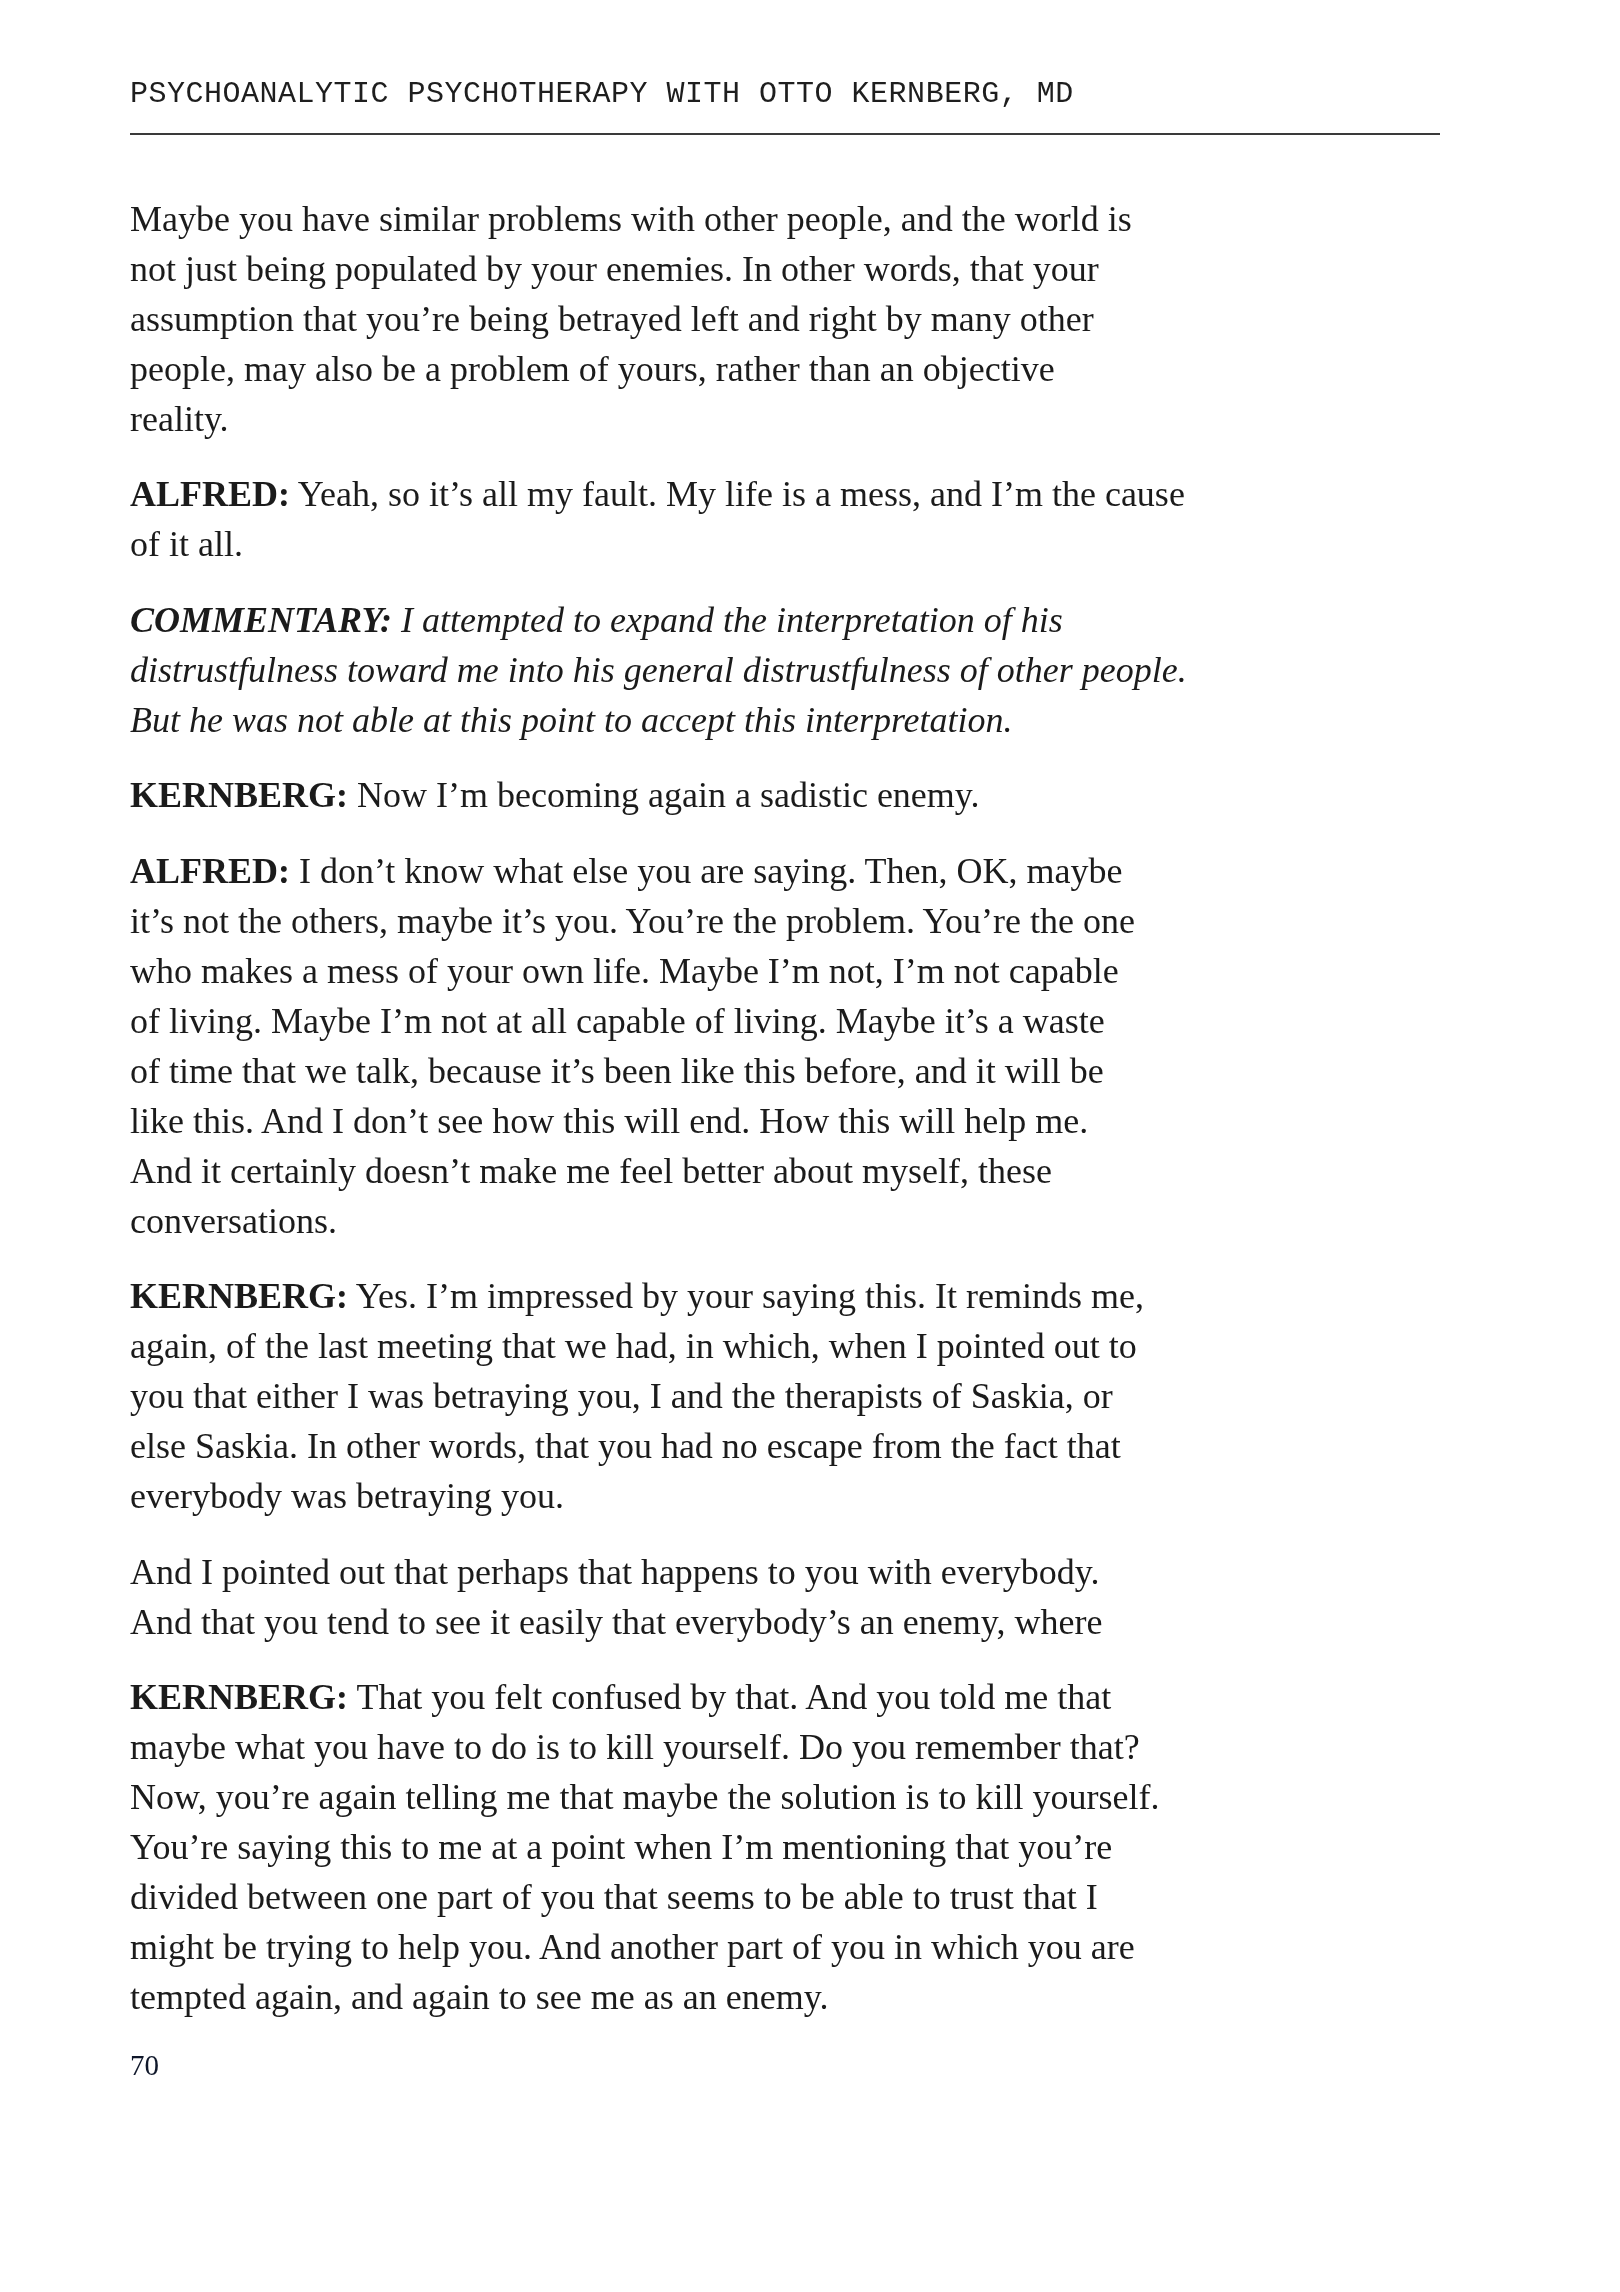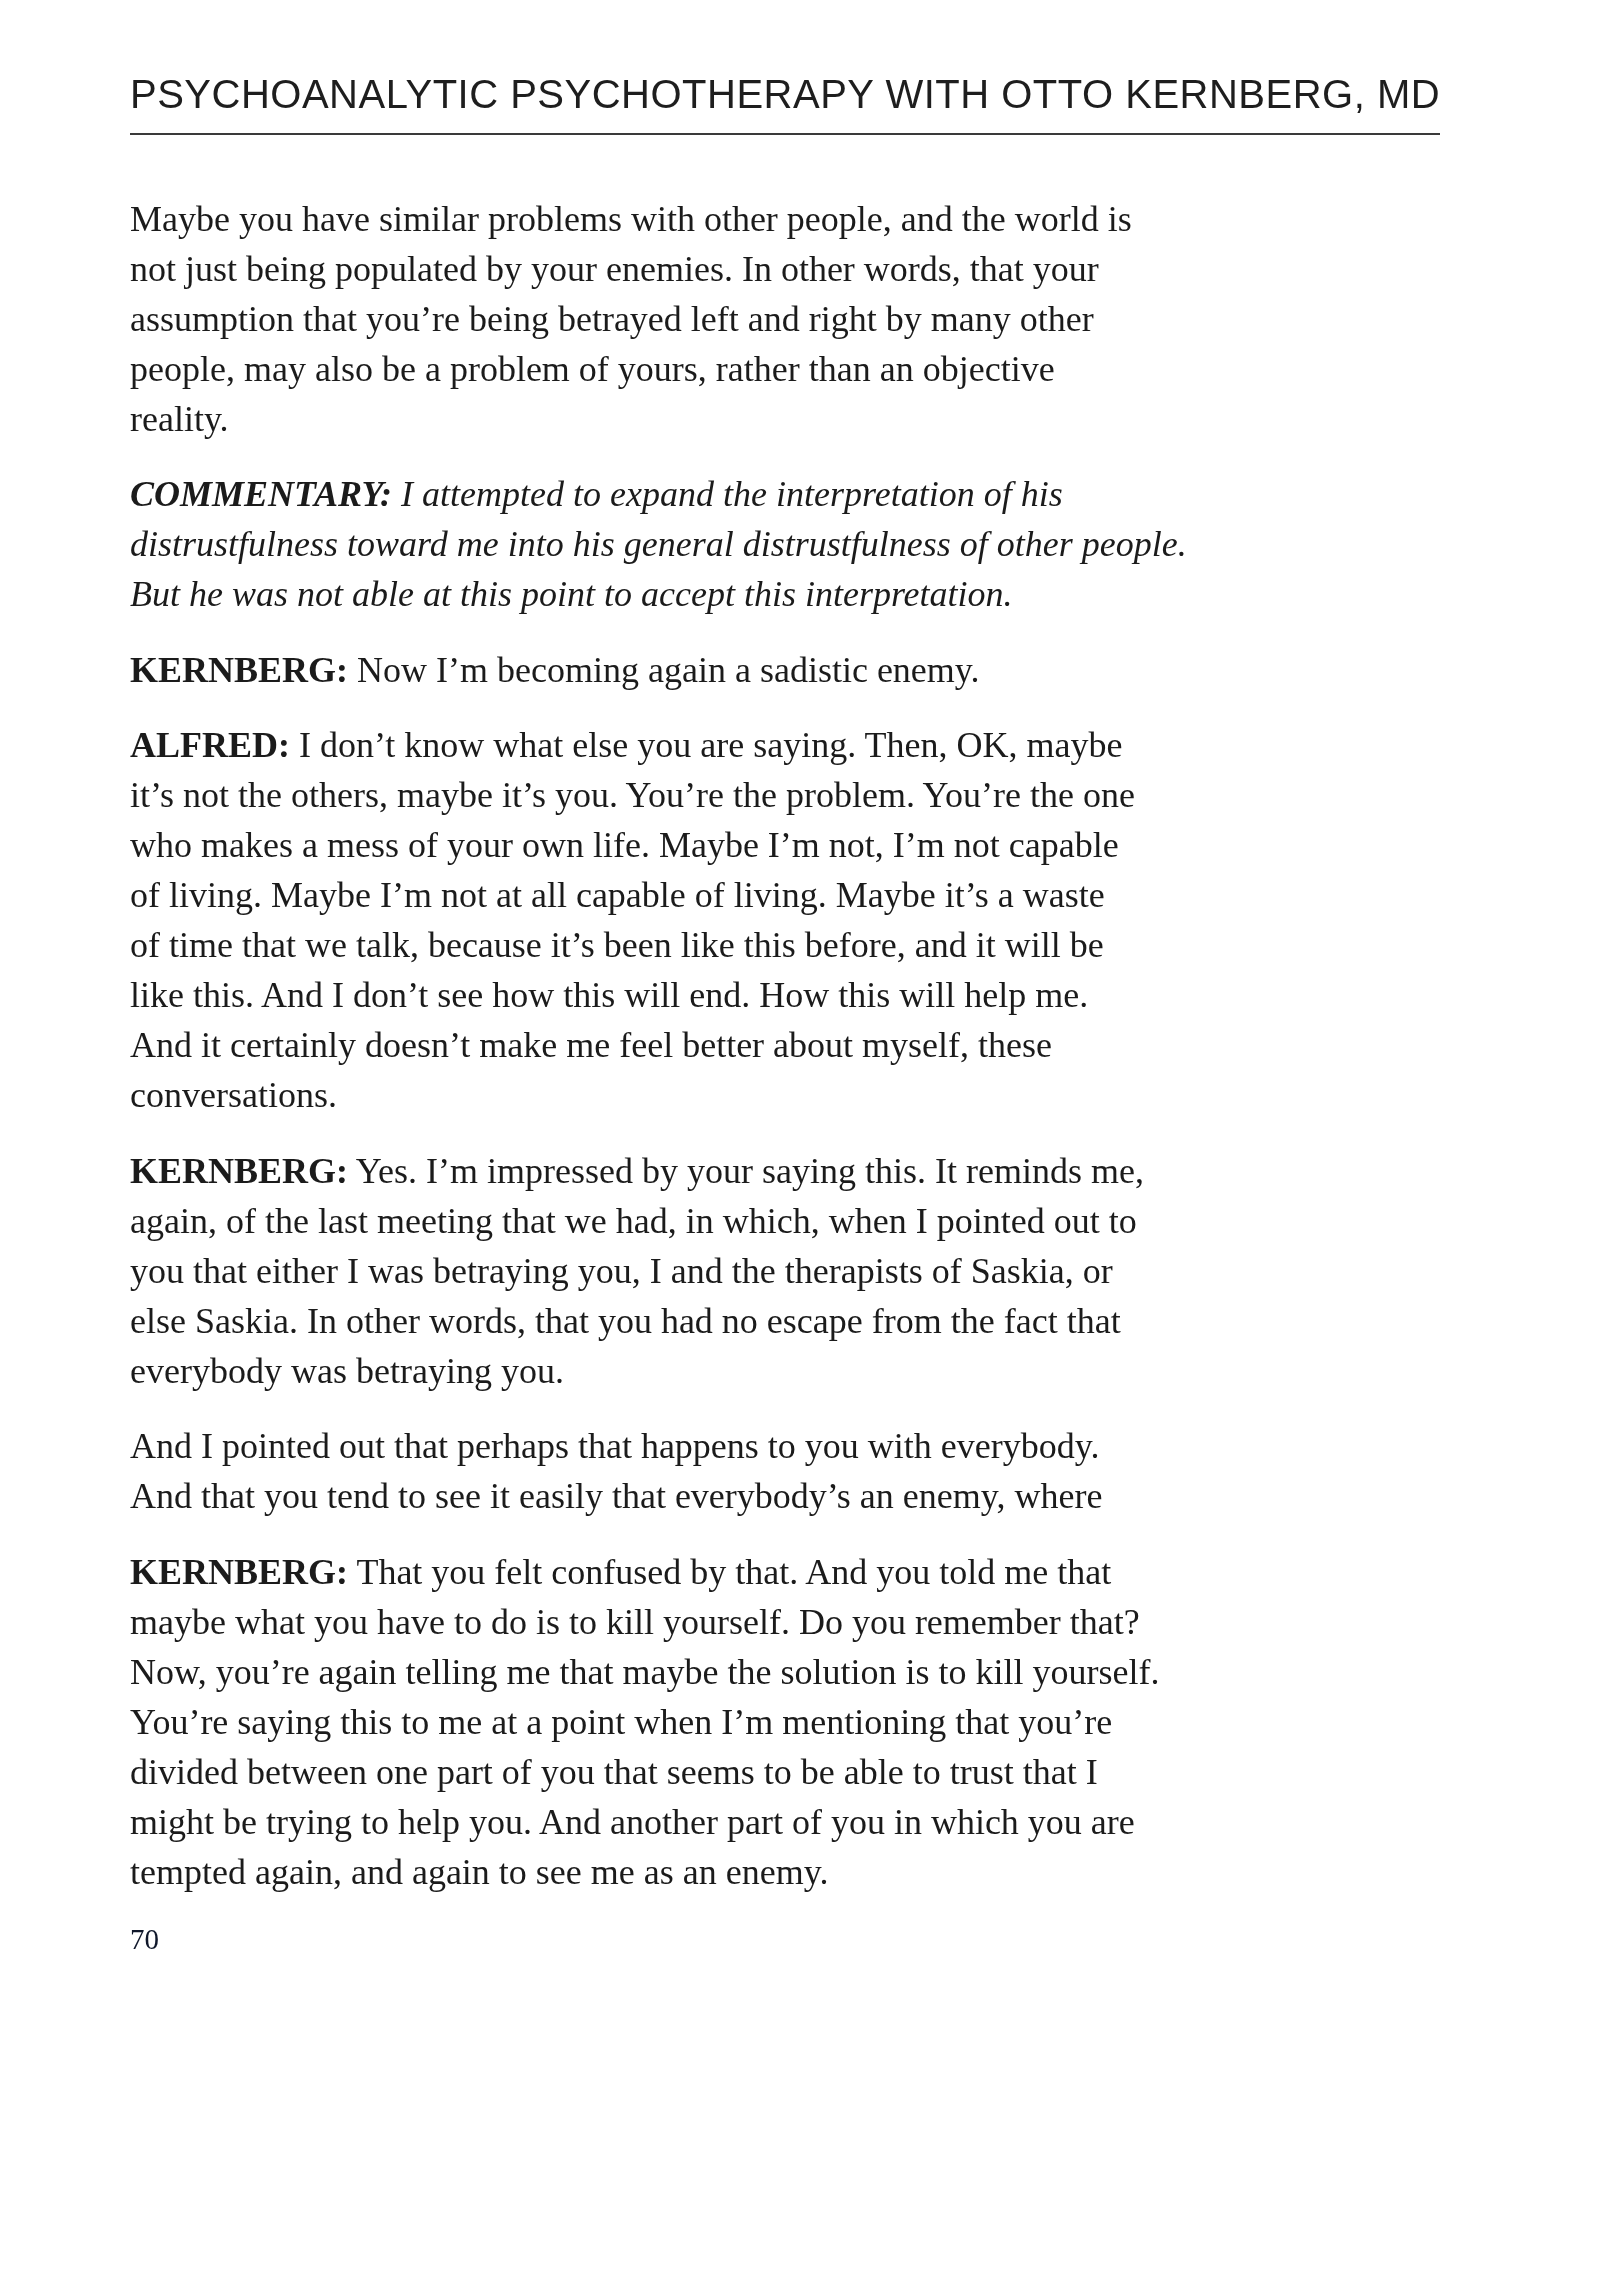--- a/index.html
+++ b/index.html
@@ -12,22 +12,22 @@
     width: 1620px;
     height: 2293px;
     margin: 0 auto;
     background: #ffffff;
     box-sizing: border-box;
     padding: 76px 155px 0 130px;
     color: #1b1b1b;
     font-family: "Liberation Serif", serif;
   }
   .running-head {
-    font-family: Liberation Sans, sans-serif;
-    font-size: 40px;
+    font-family: Liberation Mono, monospace;
+    font-size: 30px;
     line-height: 37px;
     letter-spacing: 0.5px;
     color: #1e1e1e;
     white-space: nowrap;
   }
   .head-rule {
     border: none;
     border-top: 2px solid #3a3a3a;
     width: 1310px;
     margin: 19.6px 0 0 0;
@@ -74,20 +74,22 @@
   </header>
 
   <main>
 
     <p class="para"><span class="ptext">Maybe you have similar problems with other people, and the world is
 not just being populated by your enemies. In other words, that your
 assumption that you’re being betrayed left and right by many other
 people, may also be a problem of yours, rather than an objective
 reality.</span></p>
 
+    <p class="para"><span class="speaker">ALFRED:</span> <span class="ptext">Yeah, so it’s all my fault. My life is a mess, and I’m the cause
+of it all.</span></p>
 
     <p class="para commentary"><span class="speaker">COMMENTARY:</span> <span class="ptext">I attempted to expand the interpretation of his
 distrustfulness toward me into his general distrustfulness of other people.
 But he was not able at this point to accept this interpretation.</span></p>
 
     <p class="para"><span class="speaker">KERNBERG:</span> <span class="ptext">Now I’m becoming again a sadistic enemy.</span></p>
 
     <p class="para"><span class="speaker">ALFRED:</span> <span class="ptext">I don’t know what else you are saying. Then, OK, maybe
 it’s not the others, maybe it’s you. You’re the problem. You’re the one
 who makes a mess of your own life. Maybe I’m not, I’m not capable

